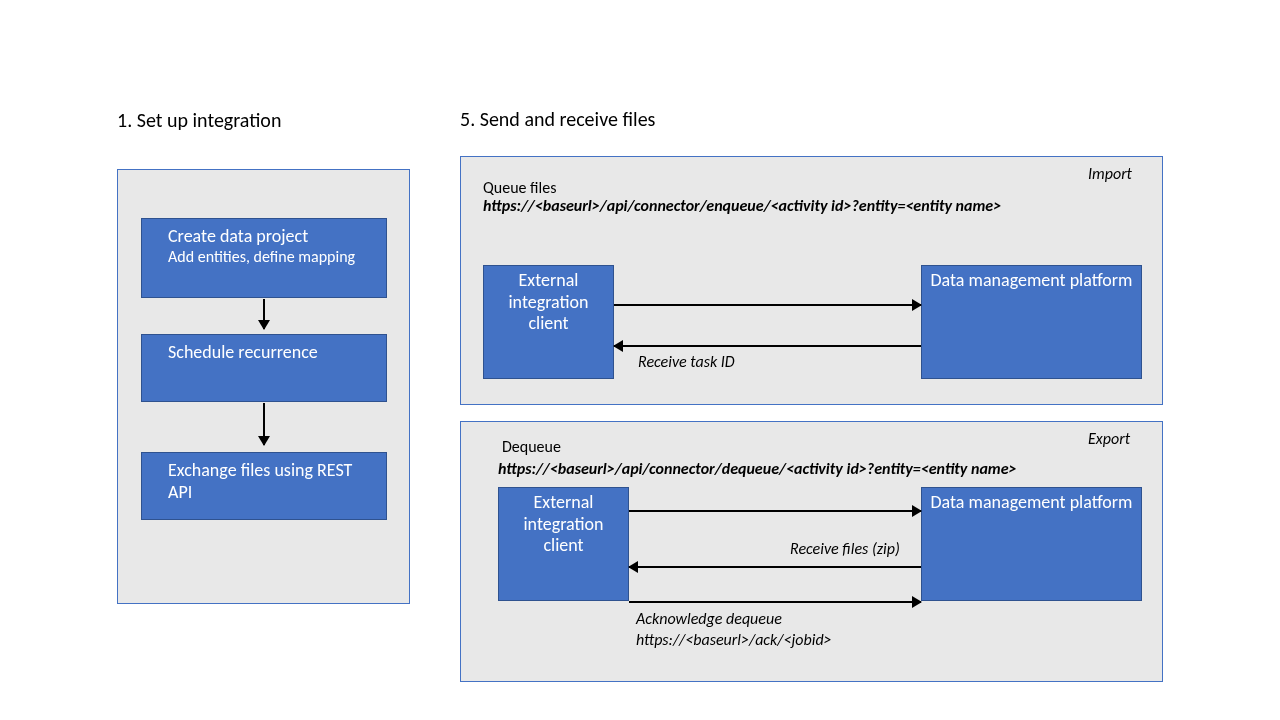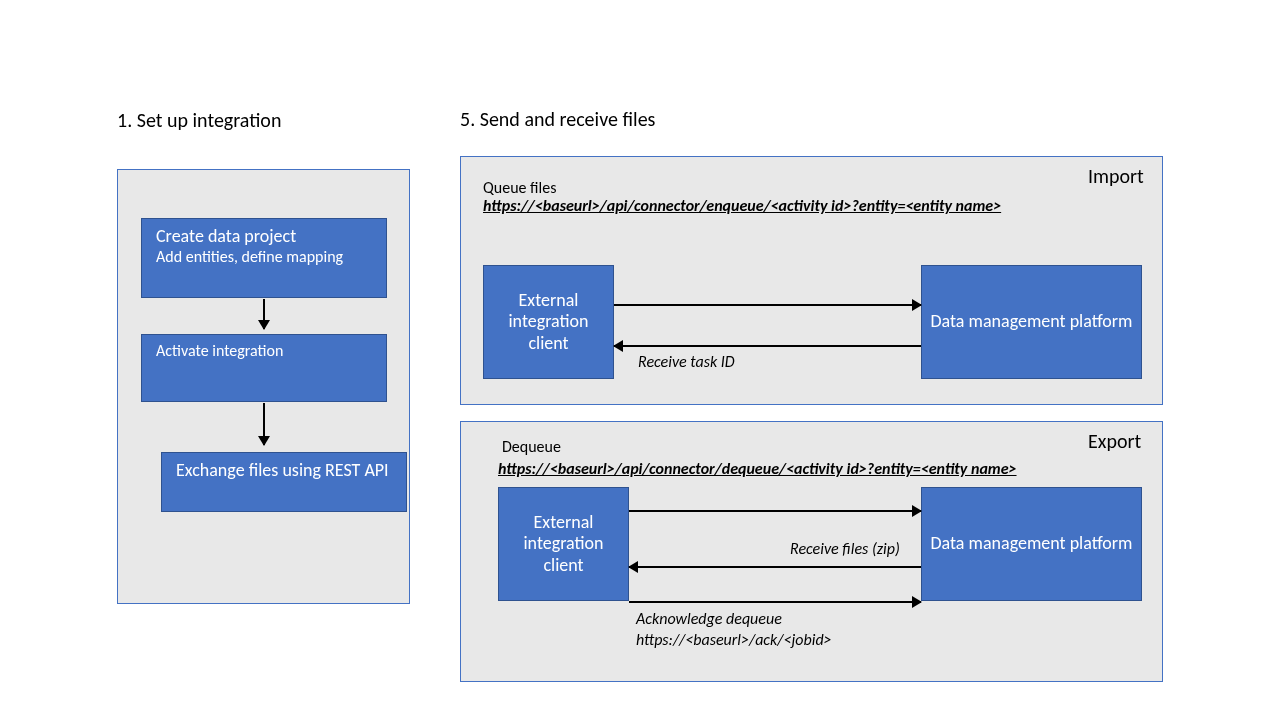--- a/index.html
+++ b/index.html
@@ -20,62 +20,61 @@
     position: absolute;
     background: #e8e8e8;
     border: 1px solid #4472c4;
   }
   .step-box {
     position: absolute;
     background: #4472c4;
     color: #fff;
     border: 1px solid #2f528f;
     font-size: 17px;
-    padding: 6px 14px;
+    padding: 6px 26px;
   }
   .step-box .title { font-size: 18px; }
   .step-box .sub { font-size: 16px; }
   .arrow-down {
     position: absolute;
     width: 2px;
     background: #000;
   }
   .arrow-down::after {
     content: "";
     position: absolute;
     left: -5px;
     bottom: -1px;
     border-left: 6px solid transparent;
     border-right: 6px solid transparent;
     border-top: 10px solid #000;
   }
   .panel-title {
     position: absolute;
-    font-size: 20px;
+    font-size: 16px;
+    font-style: italic;
   }
   .panel-label {
     position: absolute;
     font-size: 16px;
   }
   .panel-url {
     position: absolute;
     font-size: 16px;
     font-weight: bold;
     font-style: italic;
-    text-decoration: underline;
   }
   .node-box {
     position: absolute;
     background: #4472c4;
     color: #fff;
     border: 1px solid #2f528f;
     font-size: 18px;
     text-align: center;
     display: flex;
-    align-items: center;
     justify-content: center;
     padding: 4px;
     line-height: 1.2;
   }
   .hline {
     position: absolute;
     height: 2px;
     background: #000;
   }
   .arrow-right::after {
@@ -110,25 +109,25 @@
 
 <div class="panel" style="left:117px; top:169px; width:293px; height:435px;"></div>
 
 <div class="step-box" style="left:141px; top:218px; width:246px; height:80px;">
   <div class="title">Create data project</div>
   <div class="sub">Add entities, define mapping</div>
 </div>
 <div class="arrow-down" style="left:263px; top:299px; height:30px;"></div>
 
 <div class="step-box" style="left:141px; top:334px; width:246px; height:68px;">
-  <div class="sub">Activate integration</div>
+  <div class="title">Schedule recurrence</div>
 </div>
 <div class="arrow-down" style="left:263px; top:403px; height:42px;"></div>
 
-<div class="step-box" style="left:141px; top:452px; width:246px; height:60px;margin-left:20px;">
+<div class="step-box" style="left:141px; top:452px; width:246px; height:68px;">
   <div class="title">Exchange files using REST API</div>
 </div>
 
 <div class="panel" style="left:460px; top:156px; width:703px; height:249px;"></div>
 <div class="panel-title" style="left:1088px; top:164px;">Import</div>
 <div class="panel-label" style="left:483px; top:178px;">Queue files</div>
 <div class="panel-url" style="left:483px; top:196px;">https://&lt;baseurl&gt;/api/connector/enqueue/&lt;activity id&gt;?entity=&lt;entity name&gt;</div>
 
 <div class="node-box" style="left:483px; top:265px; width:131px; height:114px;">
   <span>External integration client</span>

